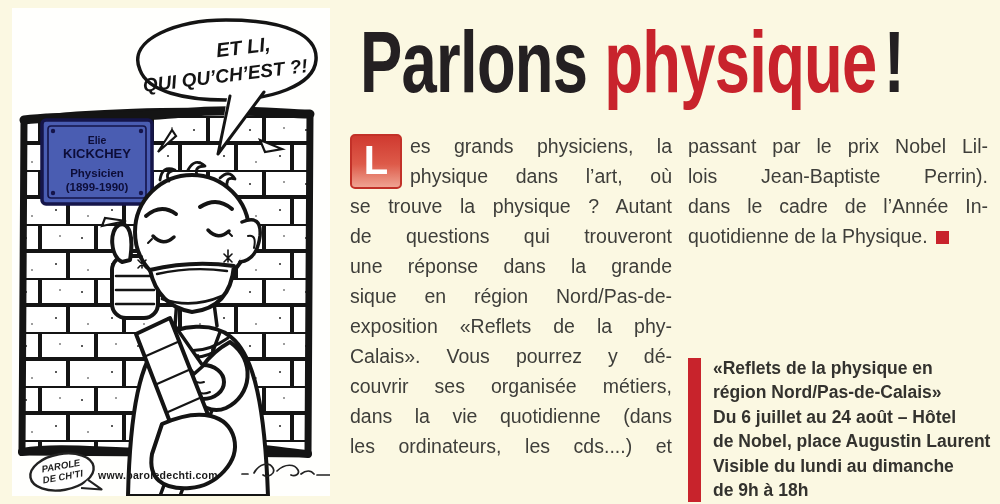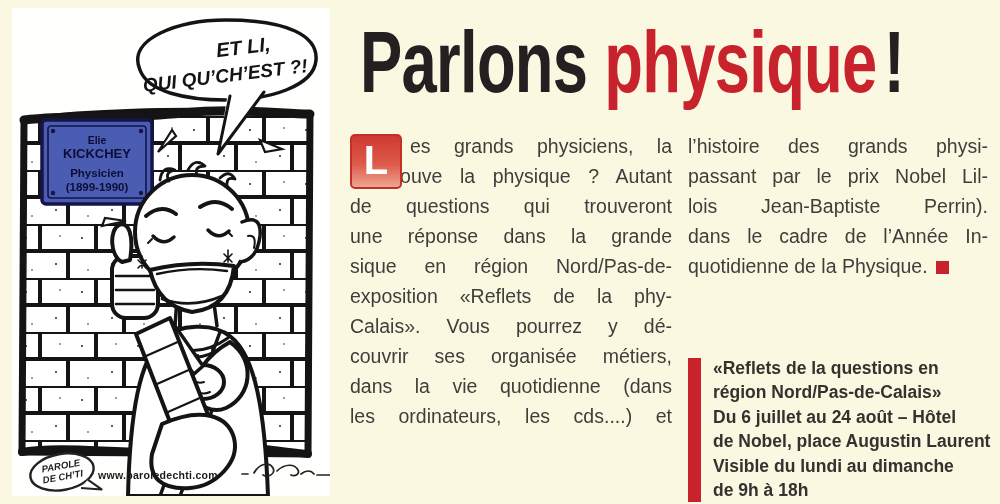--- a/index.html
+++ b/index.html
@@ -177,42 +177,42 @@
 <div class="title">
   <div class="title-inner">
     <span>Parlons</span>
     <span class="title-red">physique</span><span class="title-excl">!</span>
   </div>
 </div>
 
 <div class="col col1">
   <div class="dropcap">L</div>
   <div class="tline indent">es grands physiciens, la</div>
+  <div class="tline indent">physique dans l’art, où</div>
   <div class="tline">se trouve la physique ? Autant</div>
   <div class="tline">de questions qui trouveront</div>
   <div class="tline">une réponse dans la grande</div>
   <div class="tline">sique en région Nord/Pas-de-</div>
   <div class="tline">exposition «Reflets de la phy-</div>
   <div class="tline">Calais». Vous pourrez y dé-</div>
   <div class="tline">couvrir ses organisée métiers,</div>
   <div class="tline">dans la vie quotidienne (dans</div>
   <div class="tline">les ordinateurs, les cds....) et</div>
 </div>
 
 <div class="col col2">
-  <div class="tline">l’histoire des grands physi-</div>
   <div class="tline">passant par le prix Nobel Lil-</div>
   <div class="tline">lois Jean-Baptiste Perrin).</div>
   <div class="tline">dans le cadre de l’Année In-</div>
   <div class="tline lastline"><span>quotidienne de la Physique.</span><span class="endsquare"></span></div>
 </div>
 
 <div class="infobox">
   <div class="bar"></div>
   <div class="ib-lines">
-    <div class="ibline">«Reflets de la questions en</div>
+    <div class="ibline">«Reflets de la physique en</div>
     <div class="ibline">région Nord/Pas-de-Calais»</div>
     <div class="ibline">Du 6 juillet au 24 août – Hôtel</div>
     <div class="ibline">de Nobel, place Augustin Laurent</div>
     <div class="ibline">Visible du lundi au dimanche</div>
     <div class="ibline">de 9h à 18h</div>
   </div>
 </div>
 
 </body></html>

